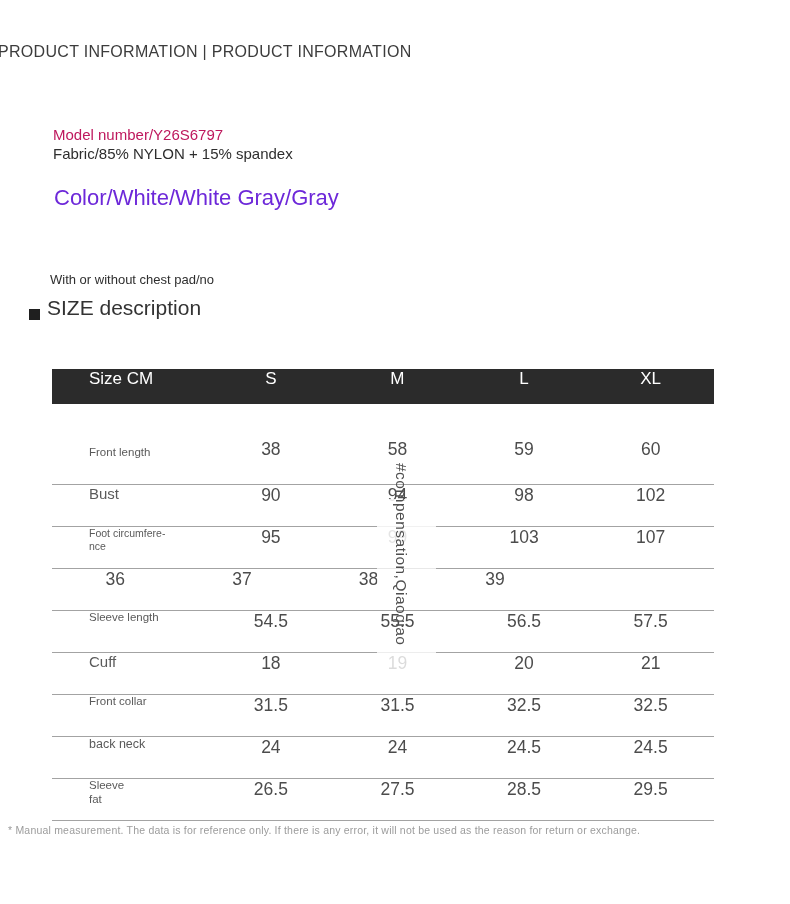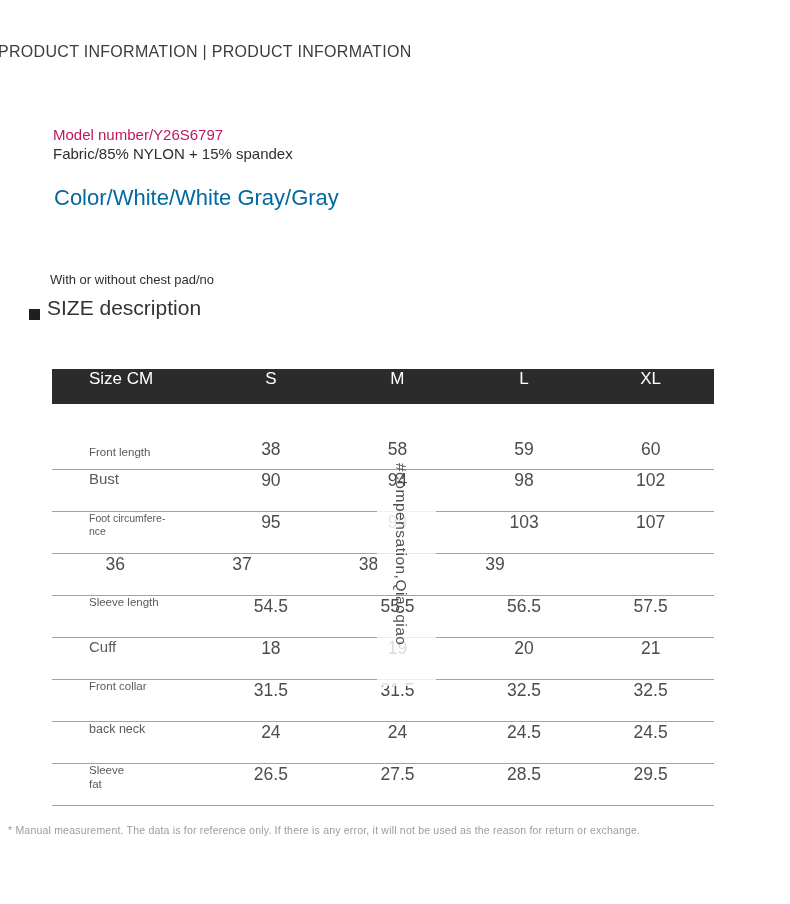--- a/index.html
+++ b/index.html
@@ -23,41 +23,41 @@
     left: -2px;
     font-size: 16px;
     color: #3c3c3c;
     letter-spacing: 0.3px;
     white-space: nowrap;
   }
 
   
   .model-line  { position: absolute; top: 101px; left: 53px; font-size: 15px; color: #be185d; margin-top: 25px; }
   .fabric-line { position: absolute; top: 145px; left: 53px; font-size: 15px; color: #2e2e2e; }
-  .color-line  { position: absolute; top: 185px; left: 54px; font-size: 22px; color: #0369a1; }
+  .color-line  { position: absolute; top: 185px; left: 54px; font-size: 22px; color: #6d28d9; }
   .chest-line  { position: absolute; top: 236px; left: 50px; font-size: 13px; color: #2e2e2e; margin-top: 36px; }
 
   
   .size-title-wrap { position: absolute; top: 296px; left: 29px; display: flex; align-items: flex-start; }
   .title-square { width: 11px; height: 11px; background: #1f1f1f; margin-top: 13px; margin-right: 7px; }
   .size-title { font-size: 21px; color: #333333; }
 
   
   .size-table { position: absolute; top: 369px; left: 52px; width: 662px; }
   .thead {
     display: flex; 
     height: 35px; background: #2b2b2b; color: #ffffff; font-size: 17px;
   }
   .cell-label { width: 23.5%; box-sizing: border-box; padding-left: 37px; }
   .cell-val   { width: 19.125%; text-align: center; }
   .trow {
     display: flex; 
     height: 41px; border-bottom: 1px solid #a3a3a3;
   }
-  .trow-first { height: 56px; align-items: flex-end; padding-bottom: 9px; box-sizing: content-box; }
+  .trow-first { height: 56px; align-items: flex-end; padding-bottom: 24px; box-sizing: content-box; }
   .trow .cell-label { color: #5a5a5a; white-space: pre-line; line-height: 1.2; }
   .trow .cell-val { font-size: 17.5px; color: #4c4c4c; }
   .lbl-xs { font-size: 10.5px; }
   .lbl-sm { font-size: 11.5px; }
   .lbl-md { font-size: 12.5px; }
   .lbl-lg { font-size: 15px; color: #555555; }
 
   
   .wm-patch { position: absolute; background: rgba(255,255,255,0.85); }
   .wm-patch-1 { left: 377px; top: 499px; width: 59px; height: 45px; }

